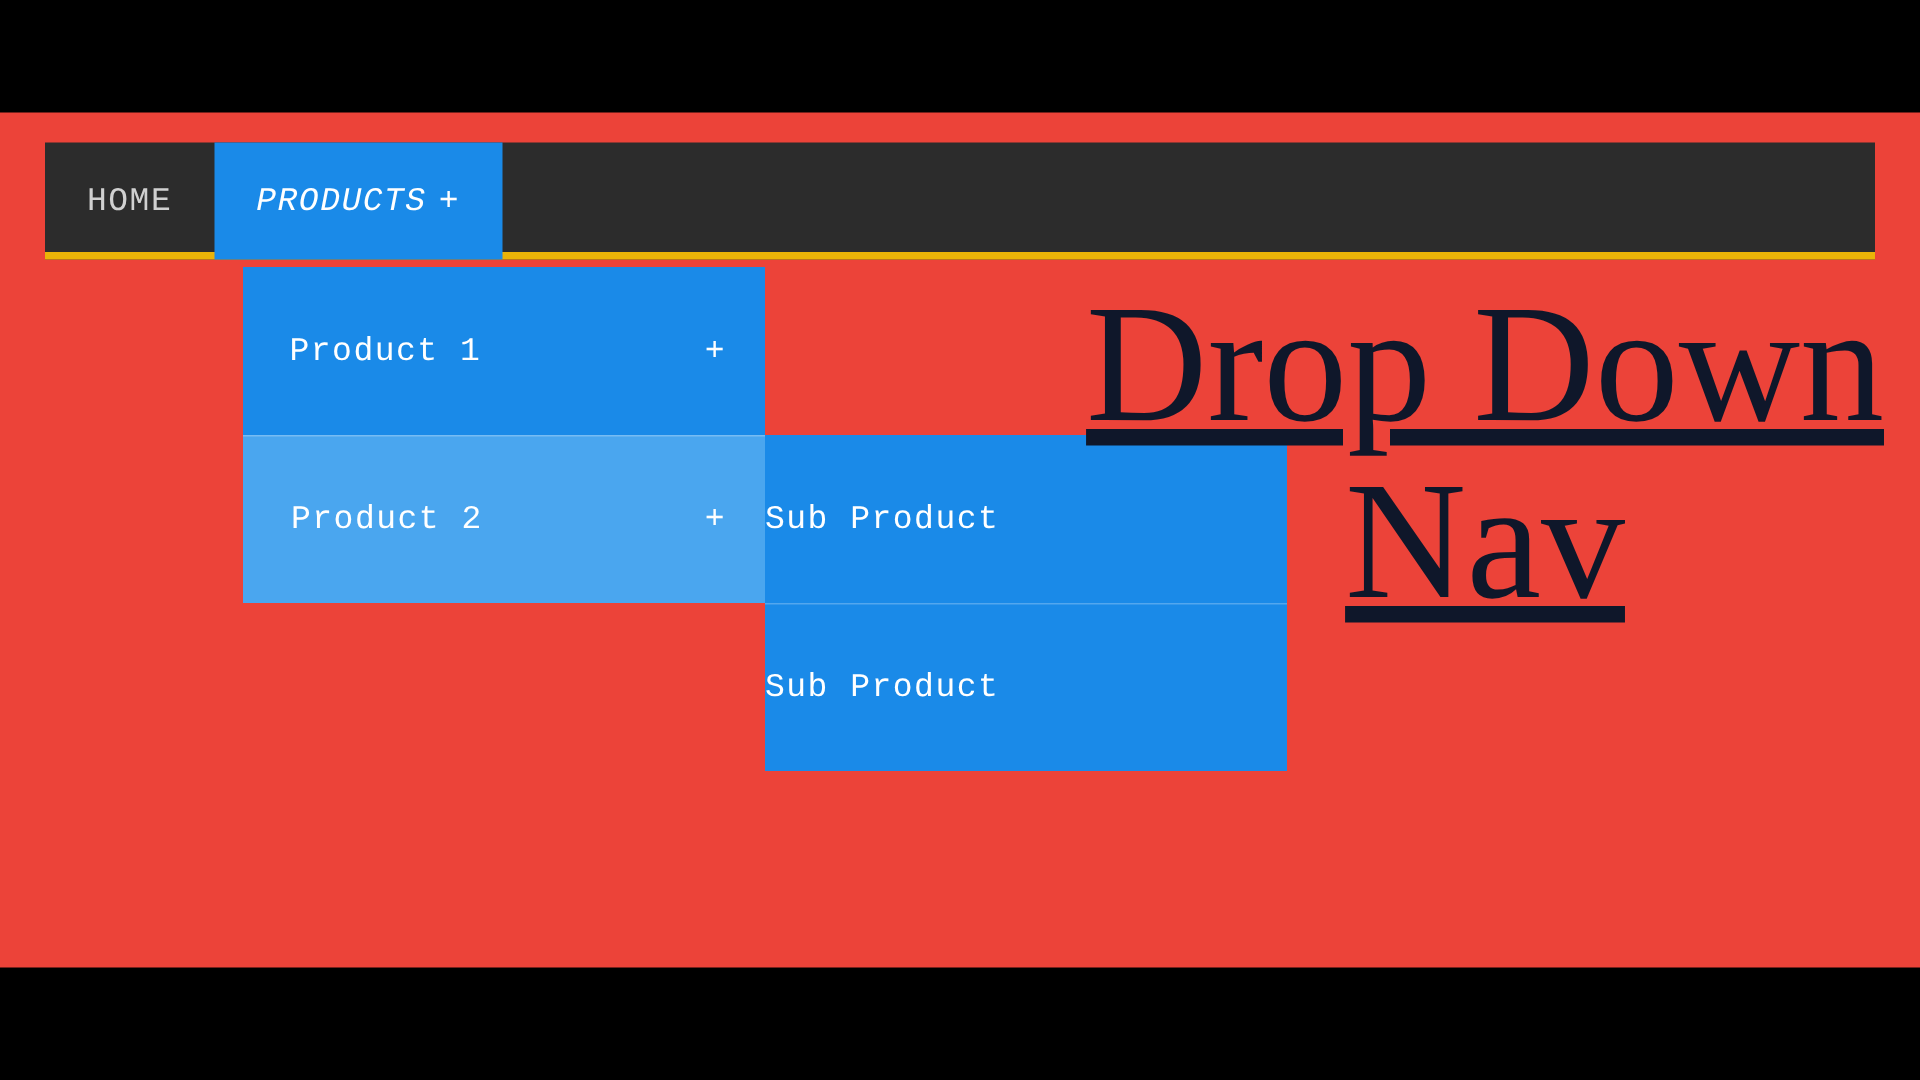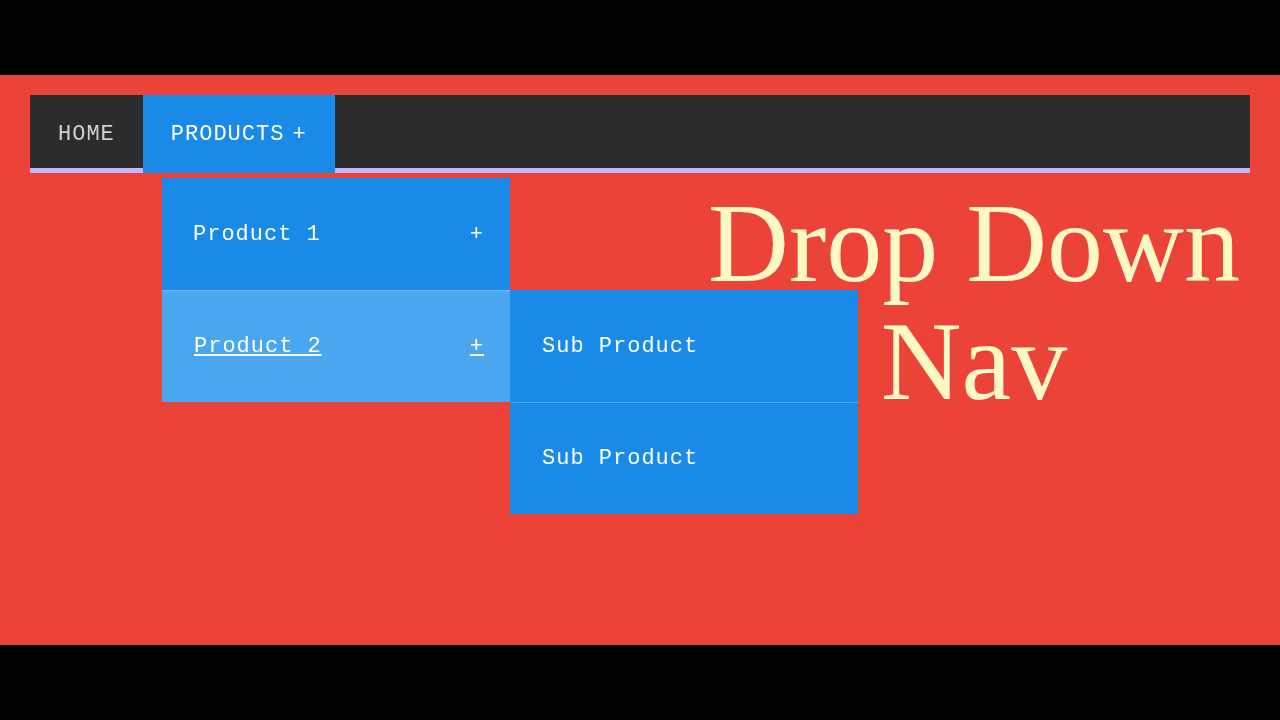--- a/index.html
+++ b/index.html
@@ -17,36 +17,36 @@
     height: 570px;
     background: #ec4339;
   }
   .nav {
     position: absolute;
     top: 20px;
     left: 30px;
     width: 1220px;
     height: 78px;
     background: #2c2c2c;
-    border-bottom: 5px solid #c4b5fd;
+    border-bottom: 5px solid #eab308;
     display: flex;
   }
   .nav-item {
     height: 78px;
     padding: 0 28px;
     display: flex;
     align-items: center;
     color: #d0d0d0;
     font-size: 22px;
     letter-spacing: 1px;
     text-transform: uppercase;
     cursor: pointer;
     white-space: nowrap;
   }
-  .nav-item.active { background: #1a8ae8; color: #fff; }
+  .nav-item.active { background: #1a8ae8; color: #fff; font-style: italic; }
   .plus { margin-left: 8px; }
 
   .dropdown {
     position: absolute;
     top: 103px;
     left: 162px;
     width: 348px;
   }
   .dd-item {
     height: 112px;
@@ -55,51 +55,51 @@
     font-size: 22px;
     display: flex;
     align-items: center;
     justify-content: space-between;
     padding: 0 26px 0 32px;
     border-top: 1px solid rgba(255,255,255,0.25);
     cursor: pointer;
     letter-spacing: 1px;
   }
   .dd-item:first-child { border-top: none; padding-left: 31px; }
-  .dd-item.hover { background: #4aa6ef; text-decoration: underline; }
+  .dd-item.hover { background: #4aa6ef; }
 
   .flyout {
     position: absolute;
     top: 215px;
     left: 510px;
     width: 348px;
   }
   .fly-item {
     height: 112px;
     background: #1a8ae8;
     color: #fff;
     font-size: 22px;
     display: flex;
     align-items: center;
-    padding-left: 32px;
     border-top: 1px solid rgba(255,255,255,0.25);
     cursor: pointer;
     letter-spacing: 1px;
   }
   .fly-item:first-child { border-top: none; }
 
   .headline {
     position: absolute;
-    right: 40px;
+    right: 24px;
     top: 110px;
     text-align: right;
-    color: #fef9c3;
+    color: #0f172a;
     font-family: "Palatino Linotype", "Book Antiqua", Georgia, serif;
     font-weight: 400;
     line-height: 1.05;
+    text-decoration: underline;
   }
   .headline .l1 { font-size: 112px; }
   .headline .l2 { font-size: 112px; text-align: center; }
   .headline .l3 { font-size: 112px; }
 </style>
 </head>
 <body>
 
 <div class="stage">
 

